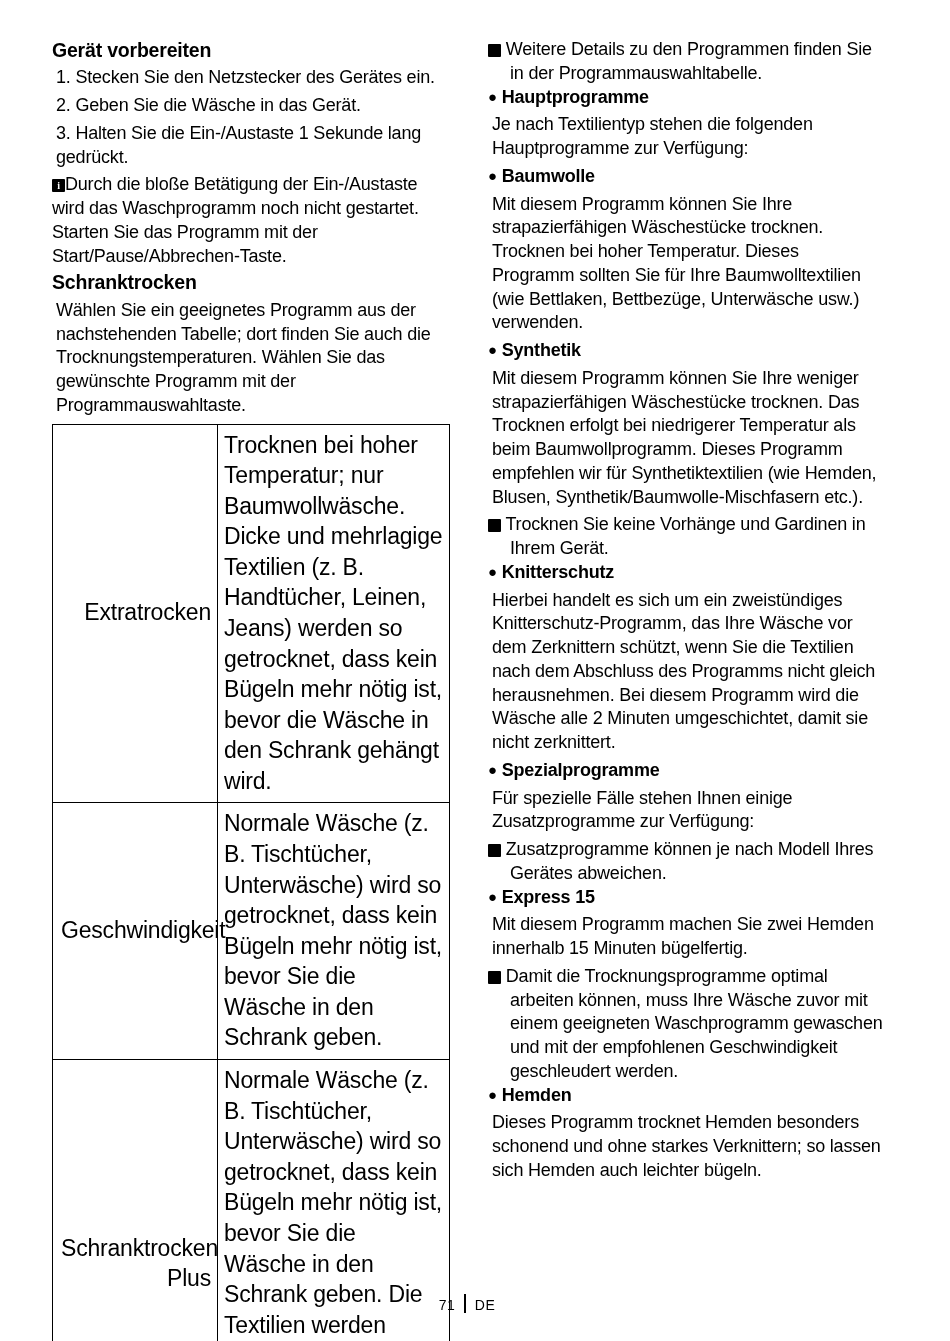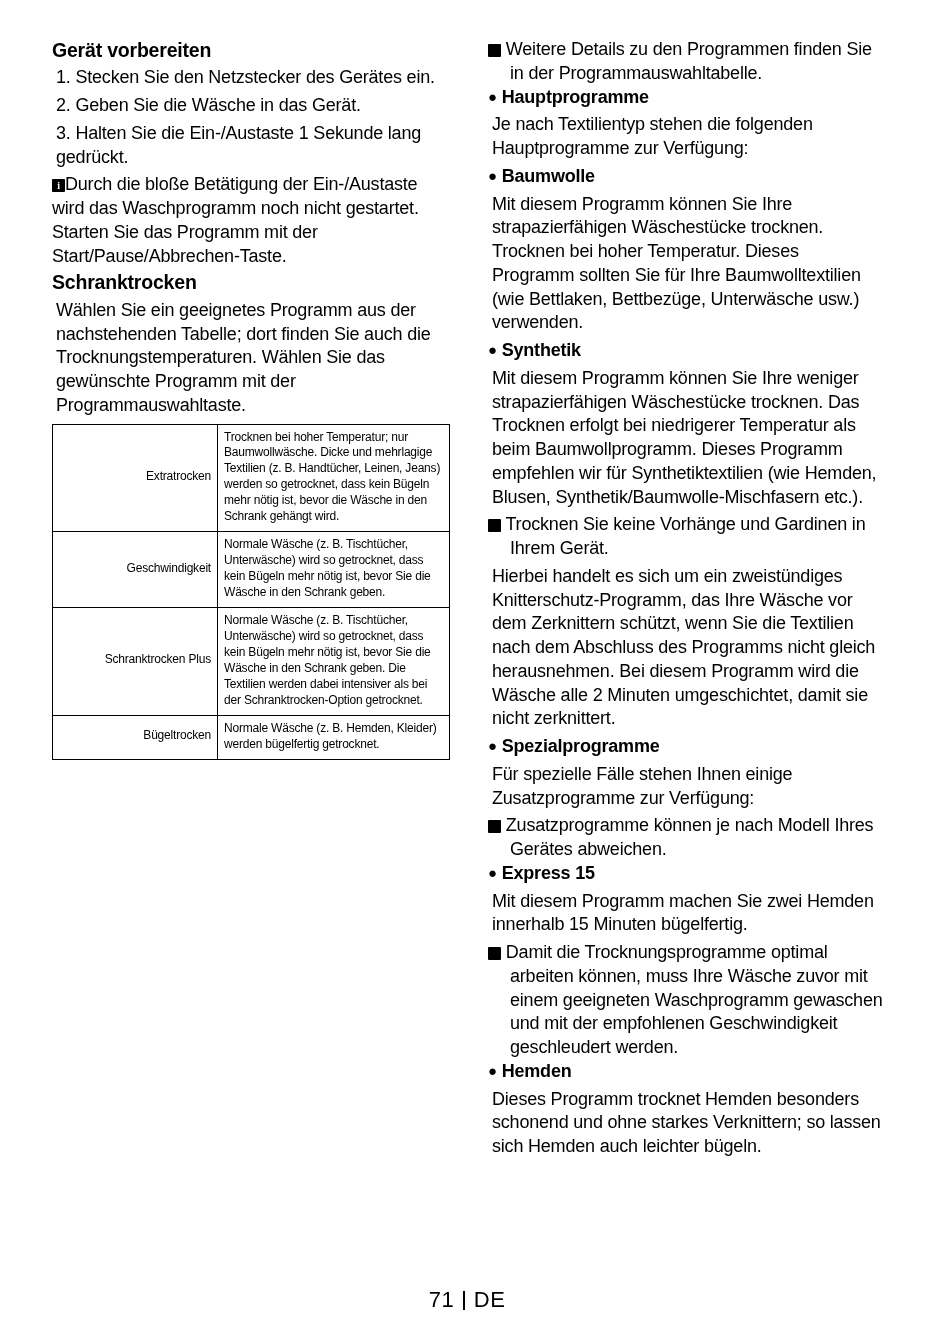--- a/index.html
+++ b/index.html
@@ -83,42 +83,42 @@
 
   
   table.prog {
     border-collapse: collapse;
     width: 398px;
     margin-top: 6px;
     table-layout: fixed;
   }
   table.prog td {
     border: 1.6px solid #000;
-    font-size: 12px;
+    font-size: 23px;
     line-height: 1.33;
     padding: 4px 6px 6px 6px;
     vertical-align: middle;
     letter-spacing: -0.2px;
   }
   table.prog td.name {
     width: 150px;
     padding-left: 8px;
     text-align: right;
   }
   table.prog td.desc {
     vertical-align: top;
     padding-top: 5px;
   }
   .footer {
     position: absolute;
     left: 0;
     right: 16px;
     bottom: 28px;
     text-align: center;
-    font-size: 22px;
+    font-size: 14px;
     letter-spacing: 0.5px;
   }
   .footer .sep {
     display: inline-block;
     width: 1.6px;
     height: 19px;
     background: #000;
     vertical-align: -3px;
     margin: 0 9px;
   }
@@ -174,20 +174,21 @@
     <p class="para">Je nach Textilientyp stehen die folgenden Hauptprogramme zur Verfügung:</p>
 
     <p class="bullet"><span class="dot">●</span> <span class="btxt">Baumwolle</span></p>
     <p class="para">Mit diesem Programm können Sie Ihre strapazierfähigen Wäschestücke trocknen. Trocknen bei hoher Temperatur. Dieses Programm sollten Sie für Ihre Baumwolltextilien (wie Bettlaken, Bettbezüge, Unterwäsche usw.) verwenden.</p>
 
     <p class="bullet"><span class="dot">●</span> <span class="btxt">Synthetik</span></p>
     <p class="para">Mit diesem Programm können Sie Ihre weniger strapazierfähigen Wäschestücke trocknen. Das Trocknen erfolgt bei niedrigerer Temperatur als beim Baumwollprogramm. Dieses Programm empfehlen wir für Synthetiktextilien (wie Hemden, Blusen, Synthetik/Baumwolle-Mischfasern etc.).</p>
 
     <p class="note note-hang"><span class="ibox">i</span> <span>Trocknen Sie keine Vorhänge und Gardinen in Ihrem Gerät.</span></p>
 
+    <p class="bullet"><span class="dot">●</span> <span class="btxt">Knitterschutz</span></p>
     <p class="para">Hierbei handelt es sich um ein zweistündiges Knitterschutz-Programm, das Ihre Wäsche vor dem Zerknittern schützt, wenn Sie die Textilien nach dem Abschluss des Programms nicht gleich herausnehmen. Bei diesem Programm wird die Wäsche alle 2 Minuten umgeschichtet, damit sie nicht zerknittert.</p>
 
     <p class="bullet"><span class="dot">●</span> <span class="btxt">Spezialprogramme</span></p>
     <p class="para">Für spezielle Fälle stehen Ihnen einige Zusatzprogramme zur Verfügung:</p>
 
     <p class="note note-hang"><span class="ibox">i</span> <span>Zusatzprogramme können je nach Modell Ihres Gerätes abweichen.</span></p>
 
     <p class="bullet"><span class="dot">●</span> <span class="btxt">Express 15</span></p>
     <p class="para">Mit diesem Programm machen Sie zwei Hemden innerhalb 15 Minuten bügelfertig.</p>
 

